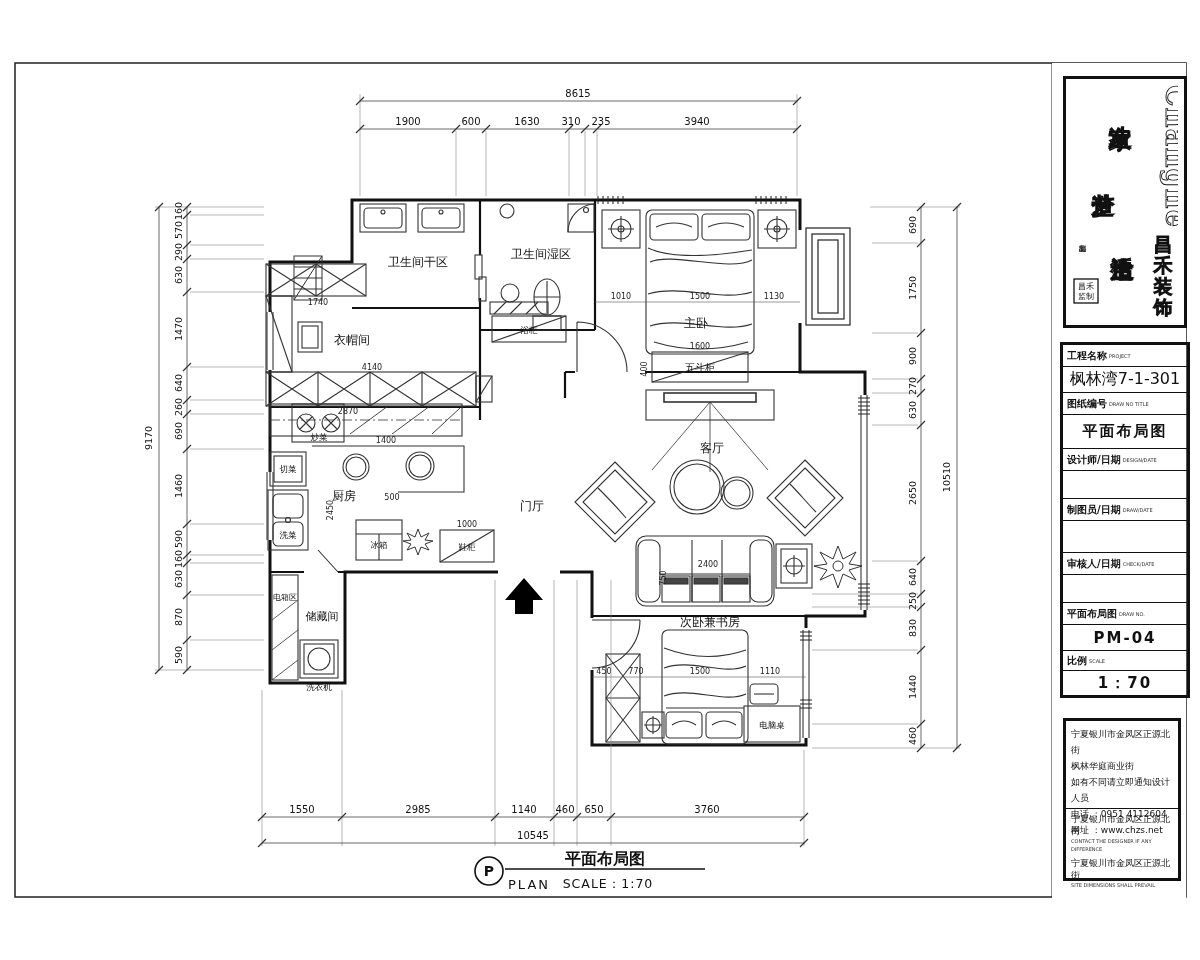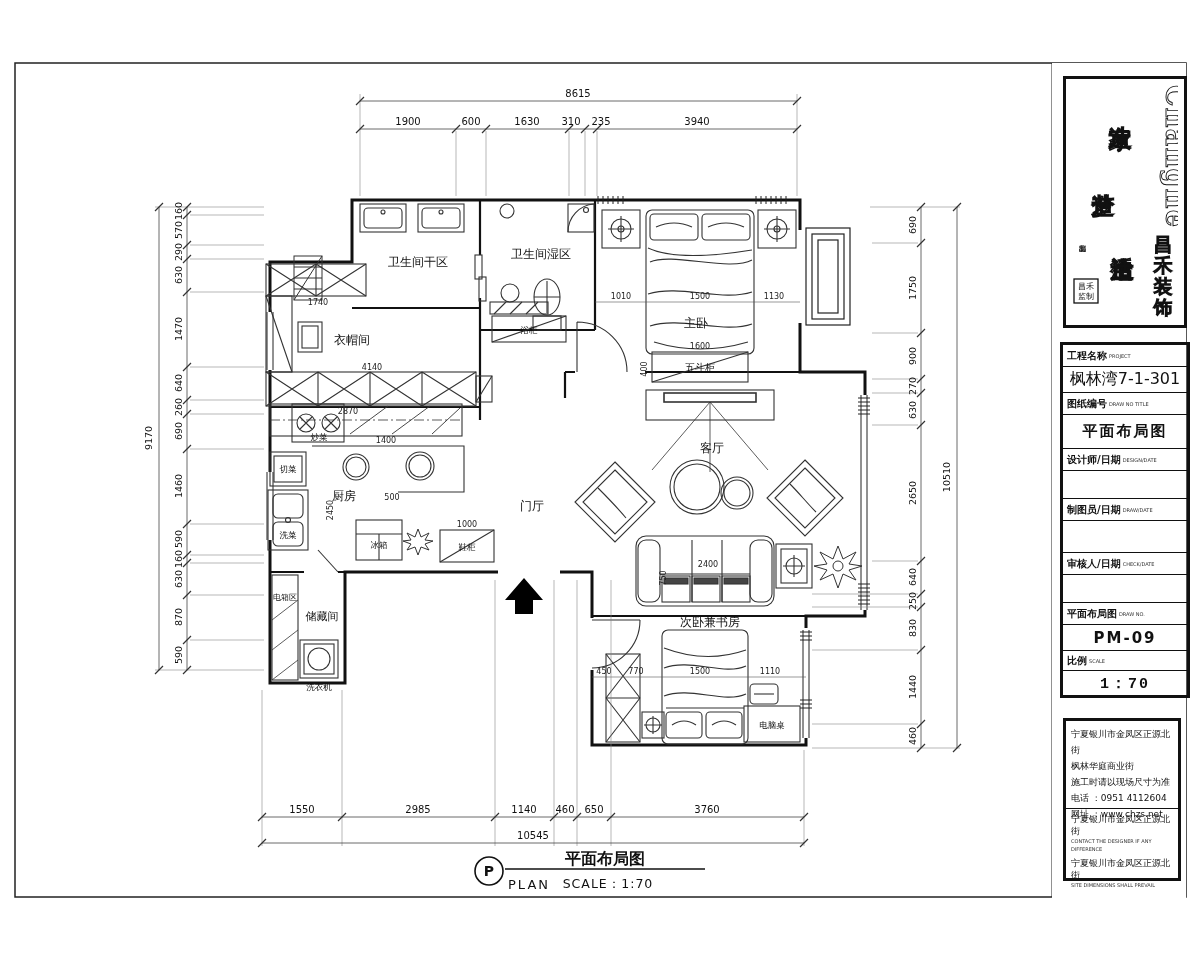--- a/index.html
+++ b/index.html
@@ -5,21 +5,21 @@
   html,body{margin:0;padding:0;background:#fff;}
   #sheet{position:relative;width:1200px;height:960px;background:#fff;overflow:hidden;
          font-family:"DejaVu Sans",sans-serif;color:#111;}
   #plan-svg{position:absolute;left:0;top:0;}
   
   #titlecol{position:absolute;left:1052px;top:63px;width:134px;height:835px;background:#fff;}
   .logo-box{position:absolute;left:11px;top:13px;width:118px;height:246px;border:3px solid #111;}
   .info-table{position:absolute;left:8px;top:279px;width:124px;border:3px solid #111;}
   .row{box-sizing:border-box;border-bottom:1px solid #111;display:flex;align-items:center;
        padding:0 4px;overflow:hidden;white-space:nowrap;}
-  .row:last-child{border-bottom:none;font-family:Liberation Mono, monospace;}
+  .row:last-child{border-bottom:none;}
   .lbl{font-size:10px;font-weight:bold;}
   .lbl .en{font-size:5px;font-weight:normal;margin-left:2px;color:#333;}
   .val{justify-content:center;font-size:16px;}
   .val.big{font-size:15px;font-weight:bold;letter-spacing:2px;}
   .addr-box{position:absolute;left:11px;top:655px;width:112px;height:157px;border:3px solid #111;
             font-size:9px;line-height:16px;}
   .addr-top{padding:5px 6px 2px 5px;border-bottom:1px solid #111;height:88px;box-sizing:border-box;}
   .addr-bot{padding:4px 5px;}
   .notice-cn{font-size:9px;line-height:12px;}
   .notice-en{font-size:5px;line-height:8px;color:#333;margin-bottom:4px;}
@@ -454,33 +454,33 @@
     <div class="row" style="height:32px"></div>
     <div class="row lbl" style="height:22px">
       <span>审核人/日期</span>
       <span class="en">CHECK/DATE</span>
     </div>
     <div class="row" style="height:28px"></div>
     <div class="row lbl" style="height:22px">
       <span>平面布局图</span>
       <span class="en">DRAW NO.</span>
     </div>
-    <div class="row val big" style="height:26px">PM-09</div>
+    <div class="row val big" style="height:26px">PM-04</div>
     <div class="row lbl" style="height:20px">
       <span>比例</span>
       <span class="en">SCALE</span>
     </div>
     <div class="row val big" style="height:24px">1：70</div>
   </div>
 
   <div class="addr-box">
     <div class="addr-top">
       <div>宁夏银川市金凤区正源北街</div>
       <div>枫林华庭商业街</div>
-      <div>施工时请以现场尺寸为准</div>
+      <div>如有不同请立即通知设计人员</div>
       <div>电话 ：0951 4112604</div>
       <div>网址 ：www.chzs.net</div>
     </div>
     <div class="addr-bot">
       <div class="notice-cn">宁夏银川市金凤区正源北街</div>
       <div class="notice-en">CONTACT THE DESIGNER IF ANY DIFFERENCE</div>
       <div class="notice-cn">宁夏银川市金凤区正源北街</div>
       <div class="notice-en">SITE DIMENSIONS SHALL PREVAIL</div>
     </div>
   </div>

